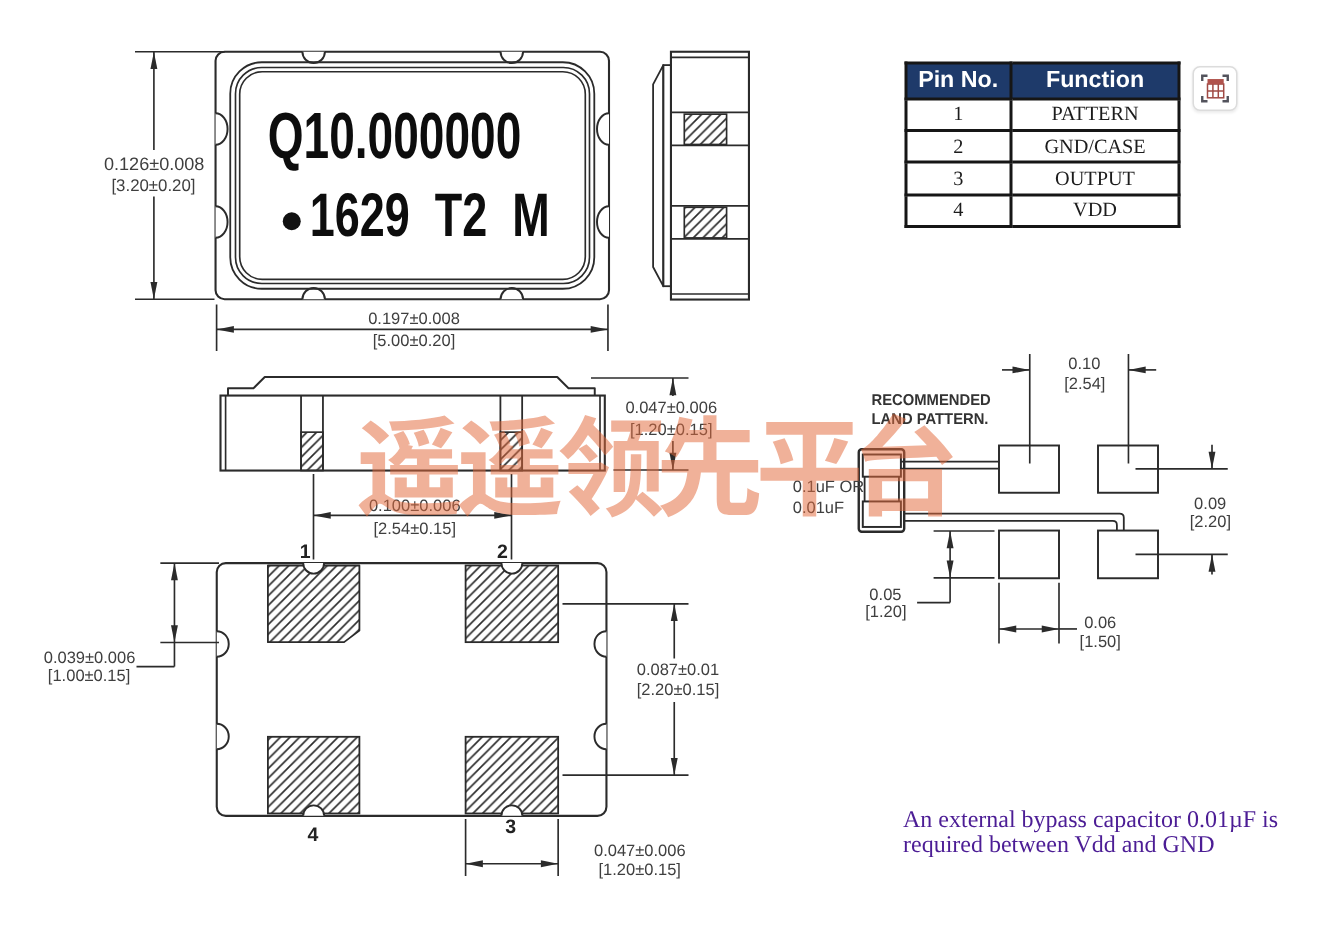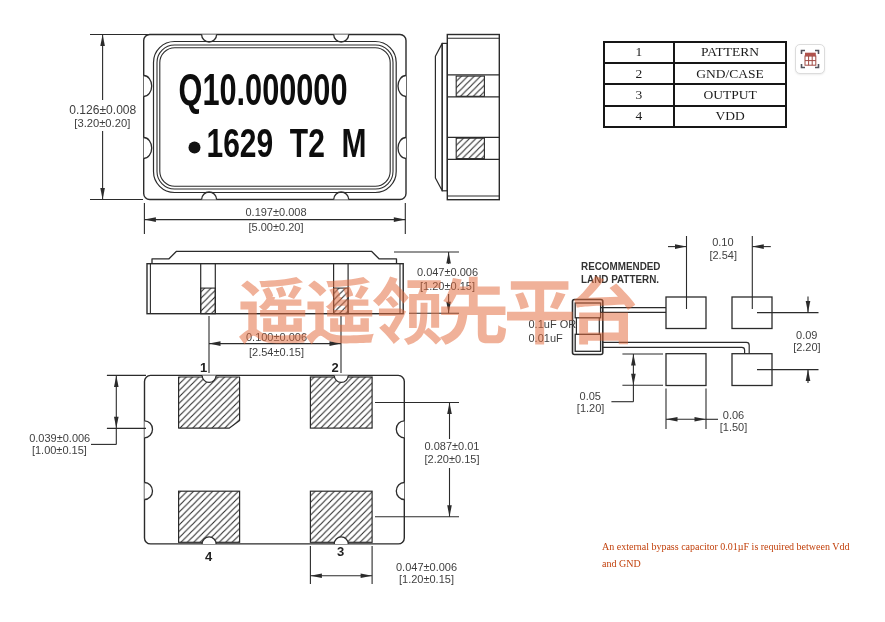--- a/index.html
+++ b/index.html
@@ -1,21 +1,21 @@
 <!DOCTYPE html>
 <html><head><meta charset="utf-8">
 <style>
 html,body{margin:0;padding:0;background:#fff;}
 #page{position:relative;width:885px;height:622px;overflow:hidden;font-family:"Liberation Sans",sans-serif;}
 table.pin{position:absolute;left:603px;top:40.5px;border-collapse:collapse;table-layout:fixed;}
 table.pin td,table.pin th{border:2px solid #161616;text-align:center;padding:0;}
 table.pin th{background:#1e3a6a;color:#fff;font-family:"Liberation Sans",sans-serif;font-weight:bold;font-size:15.5px;height:22px;}
 table.pin td{font-family:"Liberation Serif",serif;font-size:13.5px;color:#1c1c1c;height:19.4px;}
 .icon{position:absolute;left:795px;top:44px;width:28px;height:28px;border:1px solid #dcdcdc;border-radius:5px;background:#fff;box-shadow:0 1px 2px rgba(0,0,0,0.08);}
-.note{position:absolute;left:602px;top:539px;width:262px;font-family:"Liberation Serif",serif;font-size:10px;line-height:16.8px;color:#c2410c;}
+.note{position:absolute;left:602px;top:539px;width:262px;font-family:"Liberation Serif",serif;font-size:16px;line-height:16.8px;color:#4c1d95;}
 </style></head>
 <body>
 <div id="page">
 
 <svg width="885" height="622" viewBox="0 0 885 622" style="position:absolute;left:0;top:0">
 <defs>
         <pattern id="hatch" width="6.4" height="6.4" patternUnits="userSpaceOnUse">
           <path d="M-1.6,1.6 L1.6,-1.6 M0,6.4 L6.4,0 M4.8,8 L8,4.8" stroke="#2b2b2b" stroke-width="1.1"></path>
         </pattern>
       </defs>
@@ -261,20 +261,24 @@
 <path transform="translate(567.6,338) scale(0.072,-0.072)" d="M161 353V-89H284V-38H710V-88H839V353ZM284 78V238H710V78ZM128 420C181 437 253 440 787 466C808 438 826 412 839 389L940 463C887 547 767 671 676 758L582 695C620 658 660 615 699 572L287 558C364 632 442 721 507 814L386 866C317 746 208 624 173 592C140 561 116 541 89 535C103 503 123 443 128 420Z"></path>
 </g>
 </svg>
 
 <table class="pin">
 <colgroup>
         <col style="width:69.6px">
         <col style="width:112.9px">
       </colgroup>
 <tbody>
+        <tr>
+          <th>Pin No.</th>
+          <th>Function</th>
+        </tr>
 <tr>
           <td>1</td>
           <td>PATTERN</td>
         </tr>
 <tr>
           <td>2</td>
           <td>GND/CASE</td>
         </tr>
 <tr>
           <td>3</td>

